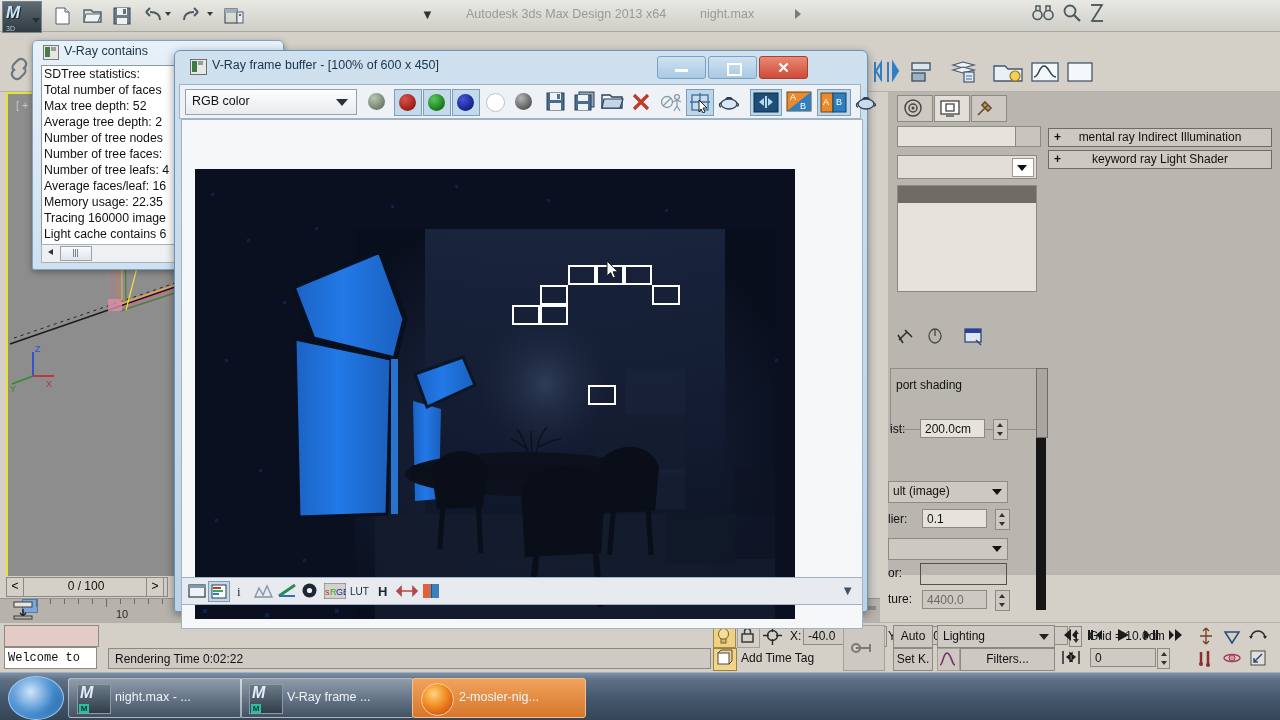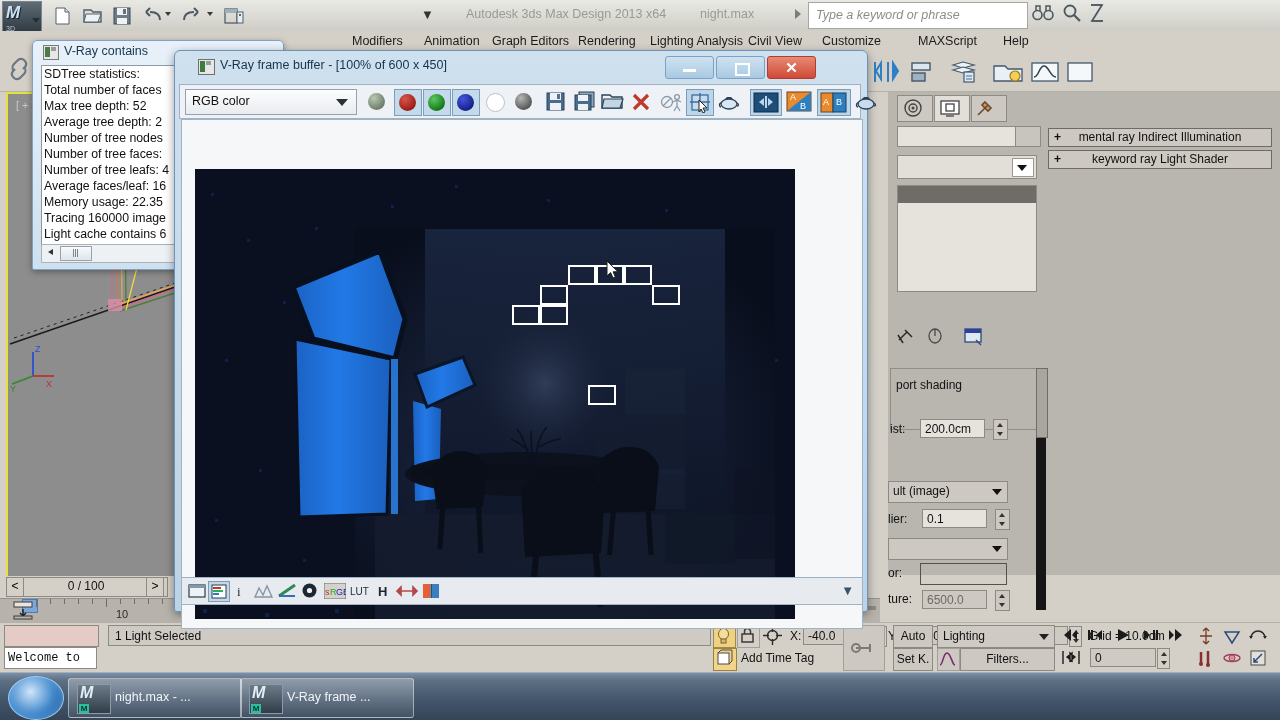--- a/index.html
+++ b/index.html
@@ -149,21 +149,21 @@
   #vrayList div{font-size:12.3px;color:#111;line-height:16px;white-space:nowrap;}
   #vrayHScroll{position:absolute;left:8px;top:203px;width:234px;height:17px;background:#eef1f4;border:1px solid #a8b2bb;}
   #vrayHScroll .lft{position:absolute;left:1px;top:1px;width:14px;height:13px;}
   #vrayHScroll .lft i{position:absolute;left:5px;top:3px;width:0;height:0;border-top:3.5px solid transparent;border-bottom:3.5px solid transparent;border-right:5px solid #333;}
   #vrayHScroll .thumb{position:absolute;left:18px;top:1px;width:30px;height:13px;background:linear-gradient(#f8fafc,#dfe5ea);border:1px solid #97a2ac;}
   #vrayHScroll .thumb b{position:absolute;left:12px;top:2px;width:1px;height:8px;background:#7a8590;box-shadow:2px 0 0 #7a8590,4px 0 0 #7a8590;}
   
   #vfb{position:absolute;left:174px;top:50px;width:692px;height:560px;
      background:linear-gradient(#cfe0ee,#bcd3e6);border:1px solid #6c93b8;border-radius:6px 6px 3px 3px;
      box-shadow:0 3px 10px rgba(0,0,0,0.4);}
-  #vfbTitle{position:absolute;left:12px;top:0;width:692px;height:31px;}
+  #vfbTitle{position:absolute;left:4px;top:0;width:692px;height:31px;}
   #vfbIcon{position:absolute;left:11px;top:8px;width:15px;height:14px;background:#e7e7e7;border:1px solid #6f6f6f;}
   #vfbIcon i{position:absolute;left:1px;top:1px;width:5px;height:11px;background:#3f7a3f;}
   #vfbIcon i.b{left:7px;height:4px;background:#9a9a9a;}
   #vfbTitleTxt{position:absolute;left:33px;top:7px;font-size:12.5px;color:#16344c;}
   .wbtn{position:absolute;top:5px;height:21px;border-radius:3px;}
   #wmin{left:478px;width:47px;background:linear-gradient(#cfe2f1,#a9c9e2);border:1px solid #7ba2c6;}
   #wmin b{position:absolute;left:17px;top:12px;width:13px;height:3px;background:#fff;}
   #wmax{left:529px;width:47px;background:linear-gradient(#cfe2f1,#a9c9e2);border:1px solid #7ba2c6;}
   #wmax b{position:absolute;left:18px;top:6px;width:11px;height:9px;border:2px solid #fff;}
   #wclose{left:580px;width:47px;background:linear-gradient(#e88a74,#cf4a37);border:1px solid #b03d2c;}
@@ -256,23 +256,20 @@
           <rect x="15" y="7" width="2" height="2" fill="#5a6a76"></rect>
         </svg>
     </div>
 
     <span id="wsmore">▼</span>
 
     <span id="apptitle">Autodesk 3ds Max Design 2013 x64</span>
     <span id="docname">night.max</span>
     <span id="docarrow"></span>
 
-    <div id="searchbox">
-      <span class="ph">Type a keyword or phrase</span>
-    </div>
     <div class="tbicon" style="left:1032px">
       <svg width="22" height="17">
           <circle cx="5.5" cy="11" r="4.5" fill="none" stroke="#4c5860" stroke-width="1.6"></circle>
           <circle cx="16.5" cy="11" r="4.5" fill="none" stroke="#4c5860" stroke-width="1.6"></circle>
           <path d="M4 7V2h4v5M14 7V2h4v5" fill="none" stroke="#4c5860" stroke-width="1.5"></path>
         </svg>
     </div>
     <div class="tbicon" style="left:1062px">
       <svg width="20" height="19">
           <circle cx="8" cy="7" r="5.5" fill="none" stroke="#4c5860" stroke-width="1.8"></circle>
@@ -281,31 +278,20 @@
     </div>
     <div class="tbicon" style="left:1088px">
       <svg width="17" height="19">
           <path d="M3 1h11L4 17h11" fill="none" stroke="#4c5860" stroke-width="1.7"></path>
           <path d="M3 1h11M4 17h11" stroke="#4c5860" stroke-width="1.7"></path>
         </svg>
     </div>
 
   </div>
 
-  <div id="menubar">
-    <span class="menuitem" style="left:352px">Modifiers</span>
-    <span class="menuitem" style="left:424px">Animation</span>
-    <span class="menuitem" style="left:492px">Graph Editors</span>
-    <span class="menuitem" style="left:578px">Rendering</span>
-    <span class="menuitem" style="left:650px">Lighting Analysis</span>
-    <span class="menuitem" style="left:748px">Civil View</span>
-    <span class="menuitem" style="left:822px">Customize</span>
-    <span class="menuitem" style="left:918px">MAXScript</span>
-    <span class="menuitem" style="left:1003px">Help</span>
-  </div>
 
   <div id="tbrow">
     <div class="tbicon" style="left:872px;top:6px;width:30px">
       <svg width="28" height="26">
           <path d="M3 3v20M9 4l-5 8 5 8z" fill="none" stroke="#2f7fc6" stroke-width="2"></path>
           <path d="M16 3v20M21 4l5 8-5 8z" fill="#2f7fc6" stroke="#2f7fc6" stroke-width="2"></path>
         </svg>
     </div>
     <div class="tbicon" style="left:908px;top:6px;width:30px">
       <svg width="28" height="26">
@@ -426,21 +412,21 @@
     <svg width="22" height="20">
         <rect x="2" y="2" width="18" height="5" fill="#e8e5df" stroke="#3b3b3b"></rect>
         <path d="M11 9v7M8 13l3 3 3-3" stroke="#1b1b1b" stroke-width="1.4" fill="none"></path>
         <rect x="2" y="16" width="18" height="3" fill="#b8b5af" stroke="#3b3b3b"></rect>
       </svg>
   </div>
 
   <div id="statusbar"></div>
   <div id="mini1"></div>
   <div id="mini2">Welcome to</div>
-  <div id="promptline">1 Light Selected</div>
+  <div id="rendertime">Rendering Time  0:02:22</div>
 
   <div id="bulbbtn">
     <svg width="19" height="19">
         <ellipse cx="9.5" cy="8" rx="5" ry="5.5" fill="#f7dca0" stroke="#7a6520"></ellipse>
         <rect x="7" y="13" width="5" height="4" fill="#cfb87a" stroke="#7a6520"></rect>
       </svg>
   </div>
   <div id="lockbtn">
     <svg width="19" height="19">
         <rect x="4" y="8" width="11" height="8" fill="none" stroke="#3b3b3b" stroke-width="1.5"></rect>
@@ -656,21 +642,21 @@
   <div id="multSpin">
       <i class="up" style="position:absolute;left:3px;top:3px;width:0;height:0;border-left:3px solid transparent;border-right:3px solid transparent;border-bottom:4px solid #333;"></i>
       <i class="dn" style="position:absolute;left:3px;bottom:3px;width:0;height:0;border-left:3px solid transparent;border-right:3px solid transparent;border-top:4px solid #333;"></i>
     </div>
   <div id="combo3">
       <span class="dd"></span>
     </div>
   <span id="colorLbl">or:</span>
   <div id="colorSwatch"></div>
   <span id="tempLbl">ture:</span>
-  <div id="tempBox">6500.0</div>
+  <div id="tempBox">4400.0</div>
   <div id="tempSpin">
       <i class="up" style="position:absolute;left:3px;top:3px;width:0;height:0;border-left:3px solid transparent;border-right:3px solid transparent;border-bottom:4px solid #333;"></i>
       <i class="dn" style="position:absolute;left:3px;bottom:3px;width:0;height:0;border-left:3px solid transparent;border-right:3px solid transparent;border-top:4px solid #333;"></i>
     </div>
   <div id="panelScroll"></div>
   <div id="panelScrollThumb"></div>
 </div>
 
 <div id="vraymsg">
   <div class="tbar">
@@ -1031,14 +1017,18 @@
       </span>
     <span class="lbl">night.max - ...</span>
   </div>
   <div class="tbitem grey" style="left:240px;width:172px">
     <span class="maxico">
         <span class="m">M</span>
         <span class="g">M</span>
       </span>
     <span class="lbl">V-Ray frame ...</span>
   </div>
+  <div class="tbitem orange" style="left:412px;width:172px">
+    <span class="ffico"></span>
+    <span class="lbl">2-mosler-nig...</span>
+  </div>
 
 </div>
 
 </body></html>

